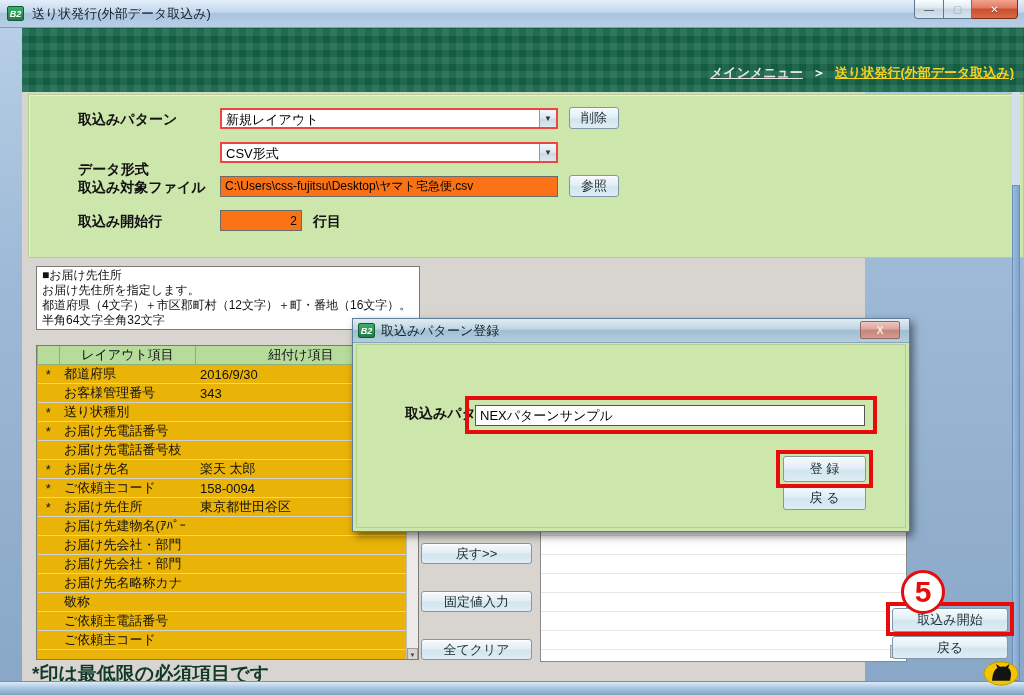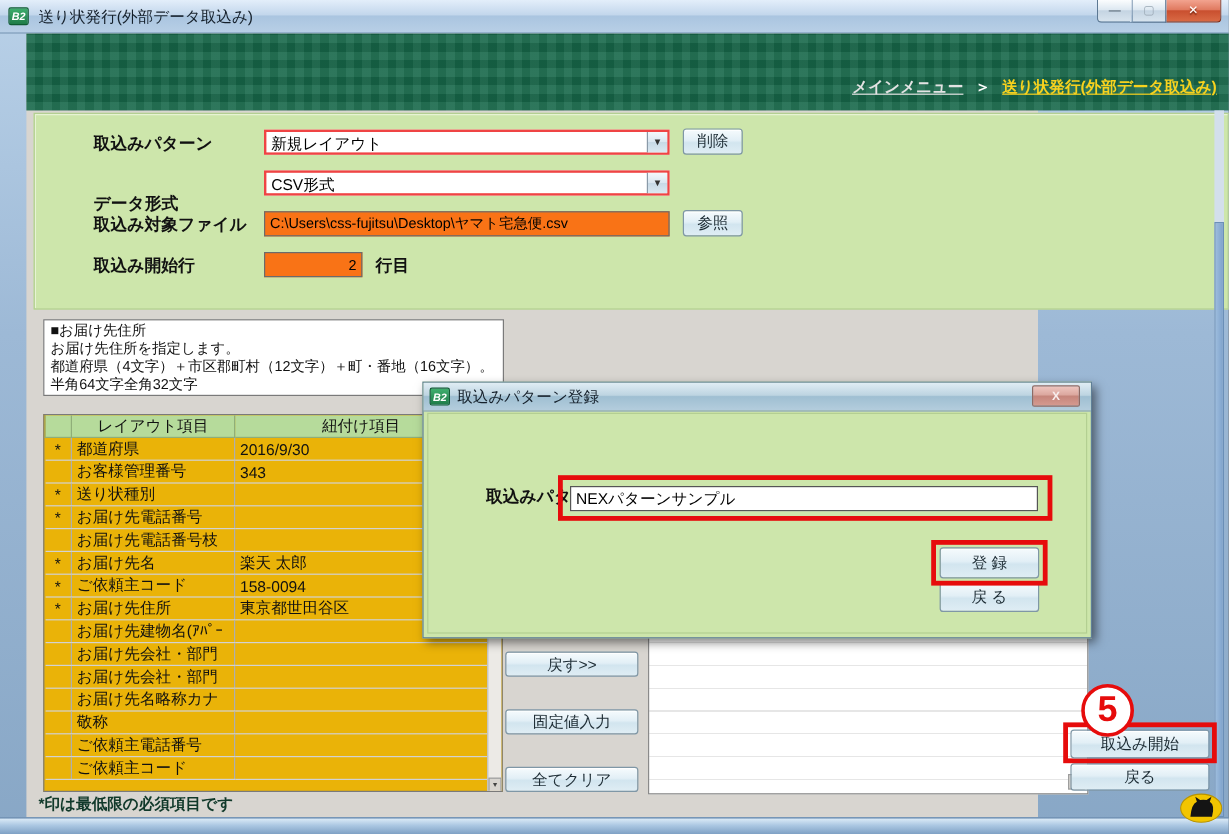--- a/index.html
+++ b/index.html
@@ -69,21 +69,21 @@
   .rail-thumb{position:absolute;left:0;top:14px;width:11px;height:52px;background:#c9c6c0;border:1px solid #9e9e9e;}
   
   .right-list{position:absolute;left:518px;top:317px;width:367px;height:317px;background:#fff;
     border:1px solid #8a8a8a;
     background-image:repeating-linear-gradient(180deg,transparent 0 18px,#e6e6e6 18px 19px);}
   .rl-down{position:absolute;right:2px;bottom:3px;width:14px;height:13px;background:#d8d5d0;
     border:1px solid #9e9e9e;font-size:6px;display:flex;align-items:center;justify-content:center;color:#444;}
   
   .mid-btn{width:111px;height:21px;}
   
-  .foot-note{position:absolute;left:10px;top:633px;font-size:13px;font-weight:bold;color:#10392a;}
+  .foot-note{position:absolute;left:10px;top:633px;font-size:19px;font-weight:bold;color:#10392a;}
   
   .dialog{position:absolute;left:352px;top:318px;width:558px;height:214px;z-index:10;
     border:1px solid #5f7f98;background:#cde6ab;box-shadow:3px 4px 8px rgba(0,0,0,.5);}
   .dlg-title{position:absolute;left:0;top:0;width:100%;height:24px;
     background:linear-gradient(180deg,#e0edf4 0%,#bdd4e1 45%,#9fbfd2 50%,#b4cddd 100%);
     border-bottom:1px solid #8aa5ba;display:flex;align-items:center;}
   .dlg-title .app-icon{margin:0 6px 0 5px;}
   .dlg-name{font-size:13px;color:#15202b;}
   .dlg-close{position:absolute;right:9px;top:2px;width:40px;height:18px;border:1px solid #8e6a64;
     border-radius:2px;color:#f8eeee;font-weight:bold;font-size:10px;display:flex;align-items:center;

